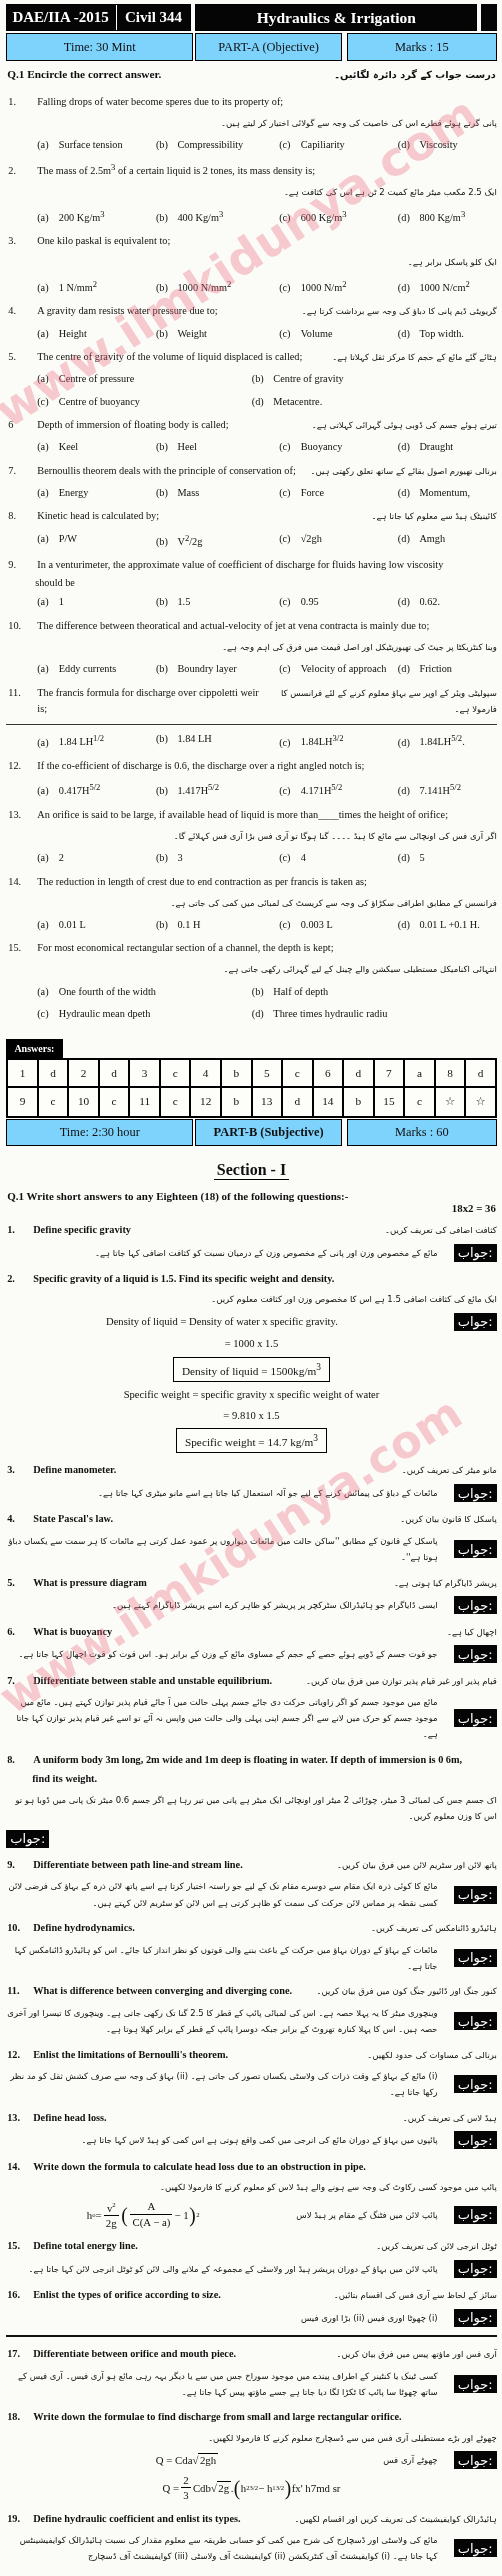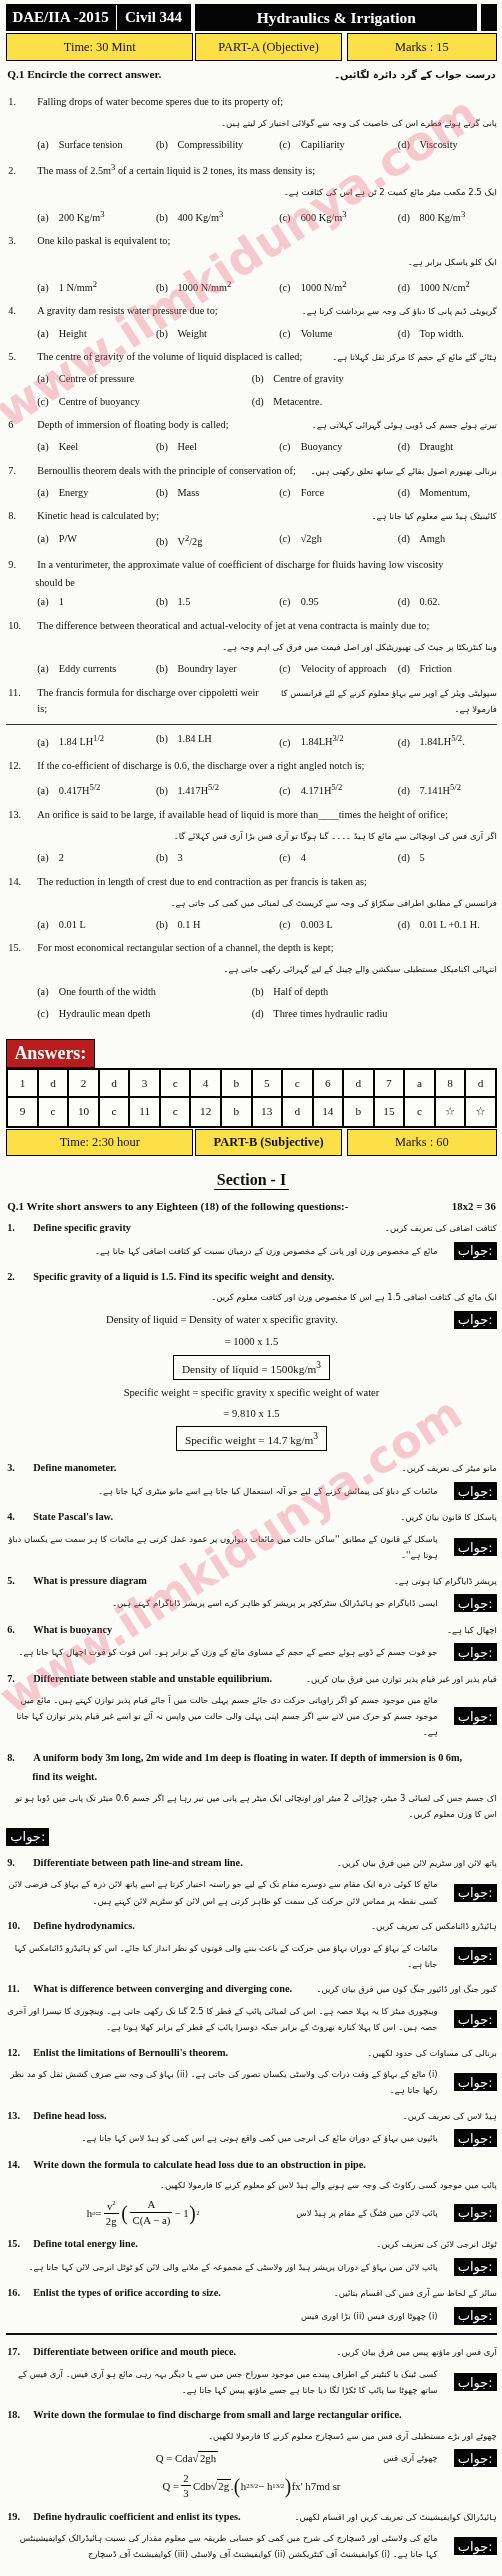--- a/index.html
+++ b/index.html
@@ -7,21 +7,21 @@
   .page{position:relative;width:503px;min-height:2993px;background:#fbfbf7;overflow:hidden;box-sizing:border-box;padding:3.1px 6.2px 20.6px 6.2px;}
   
   .hdr{display:flex;gap:4.1px;align-items:stretch;margin:1px 0 2.1px 0;}
   .hdr-left{background:#050505;color:#fff;display:flex;align-items:center;font-weight:bold;font-size:15px;border:1px solid #000;}
   .hdr-exam{padding:4.1px 7.2px 4.1px 5.2px;}
   .hdr-div{width:1px;background:#fff;align-self:stretch;}
   .hdr-code{padding:4.1px 8.2px;}
   .hdr-title{flex:1;background:#050505;color:#fff;text-align:center;font-weight:bold;font-size:15.5px;display:flex;align-items:center;justify-content:center;border:1px solid #000;}
   .hdr-nub{width:15.5px;background:#050505;}
   .meta{display:flex;margin:1px 0 5.2px 0;}
-  .meta-cell{border:1.3px solid #000;font-size:12.4px;text-align:center;padding:5.2px 2.1px;background:#fde047;}
+  .meta-cell{border:1.3px solid #000;font-size:12.4px;text-align:center;padding:5.2px 2.1px;background:#7dd3fc;}
   .meta-time{width:181px;}
   .meta-part{width:140px;margin-left:2.1px;font-weight:bold;}
   .meta-part.normal{font-weight:normal;}
   .meta-marks{flex:1;margin-left:5.2px;}
   
   .wm{position:absolute;white-space:nowrap;font-family:"DejaVu Sans",sans-serif;font-weight:bold;color:rgba(238,105,125,0.34);pointer-events:none;z-index:5;}
   
   .enc-line{display:flex;align-items:baseline;margin:5.2px 1px 3.1px 1px;}
   .enc-en{font-weight:bold;font-size:11.3px;}
   .enc-ur{margin-left:auto;}
@@ -34,27 +34,27 @@
   .mcq-en2{font-size:10.3px;margin:4.1px 0 0 29px;}
   .mcq-ur-line{text-align:right;margin:5.2px 0 1px 0;}
   .opts{display:grid;margin:8.2px 3.1px 2.1px 31px;row-gap:11.3px;font-size:10.3px;}
   .opts.cols4{grid-template-columns:26% 27% 26% 21%;}
   .opts.cols2{grid-template-columns:47% 53%;}
   .opt{display:flex;align-items:baseline;}
   .opt-key{width:21.6px;flex:0 0 auto;}
   .thin-rule{border:none;border-top:0.8px solid #333;margin:7.2px 0 5.2px 0;}
   .thick-rule{border:none;border-top:2.1px solid #111;margin:8.2px 0 6.2px 0;}
   
-  .answers-label{display:inline-block;background:#b91c1c;color:#fff;font-weight:bold;font-size:18px;padding:3.1px 7.2px;margin:9.3px 0 0 0;border:1px solid #000;}
+  .answers-label{display:inline-block;background:#000000;color:#fff;font-weight:bold;font-size:10px;padding:3.1px 7.2px;margin:9.3px 0 0 0;border:1px solid #000;}
   .ans-table{display:grid;grid-template-columns:repeat(16,1fr);border:1.3px solid #000;margin:0 0 1px 0;background:#fdfdfa;}
   .ans-cell{border:0.8px solid #000;text-align:center;font-size:11.3px;padding:7.2px 1px;}
   
   .sec-title{text-align:center;font-weight:bold;font-size:16px;margin:15.5px 0 10.3px 0;}
   .sec-title span{border-bottom:1.5px solid #000;padding:0 3.1px 1px 3.1px;}
-  .q1line{display:flex;align-items:baseline;font-weight:bold;font-size:11px;margin:3.1px 1px 7.2px 1px;}
+  .q1line{display:flex;align-items:baseline;font-weight:bold;font-size:11px;margin:3.1px 1px 7.2px 1px;flex-direction:column;}
   .q1marks{margin-left:auto;font-size:10.8px;}
   
   .sq{margin:8.2px 0 9.3px 0;}
   .sq-head{display:flex;align-items:baseline;}
   .sq-no{width:26px;flex:0 0 auto;font-size:10.3px;font-weight:bold;padding-left:1px;}
   .sq-en{font-weight:bold;font-size:10.3px;line-height:1.6;}
   .sq-head .ur{margin-left:auto;max-width:50%;}
   .sq-ur-line{text-align:right;margin:4.1px 0 1px 0;}
   .ans-line{display:flex;align-items:center;gap:16px;margin:5.2px 0;min-height:15.5px;}
   .ans-content{flex:1;display:flex;align-items:center;justify-content:center;gap:5.2px;font-size:10.3px;}

